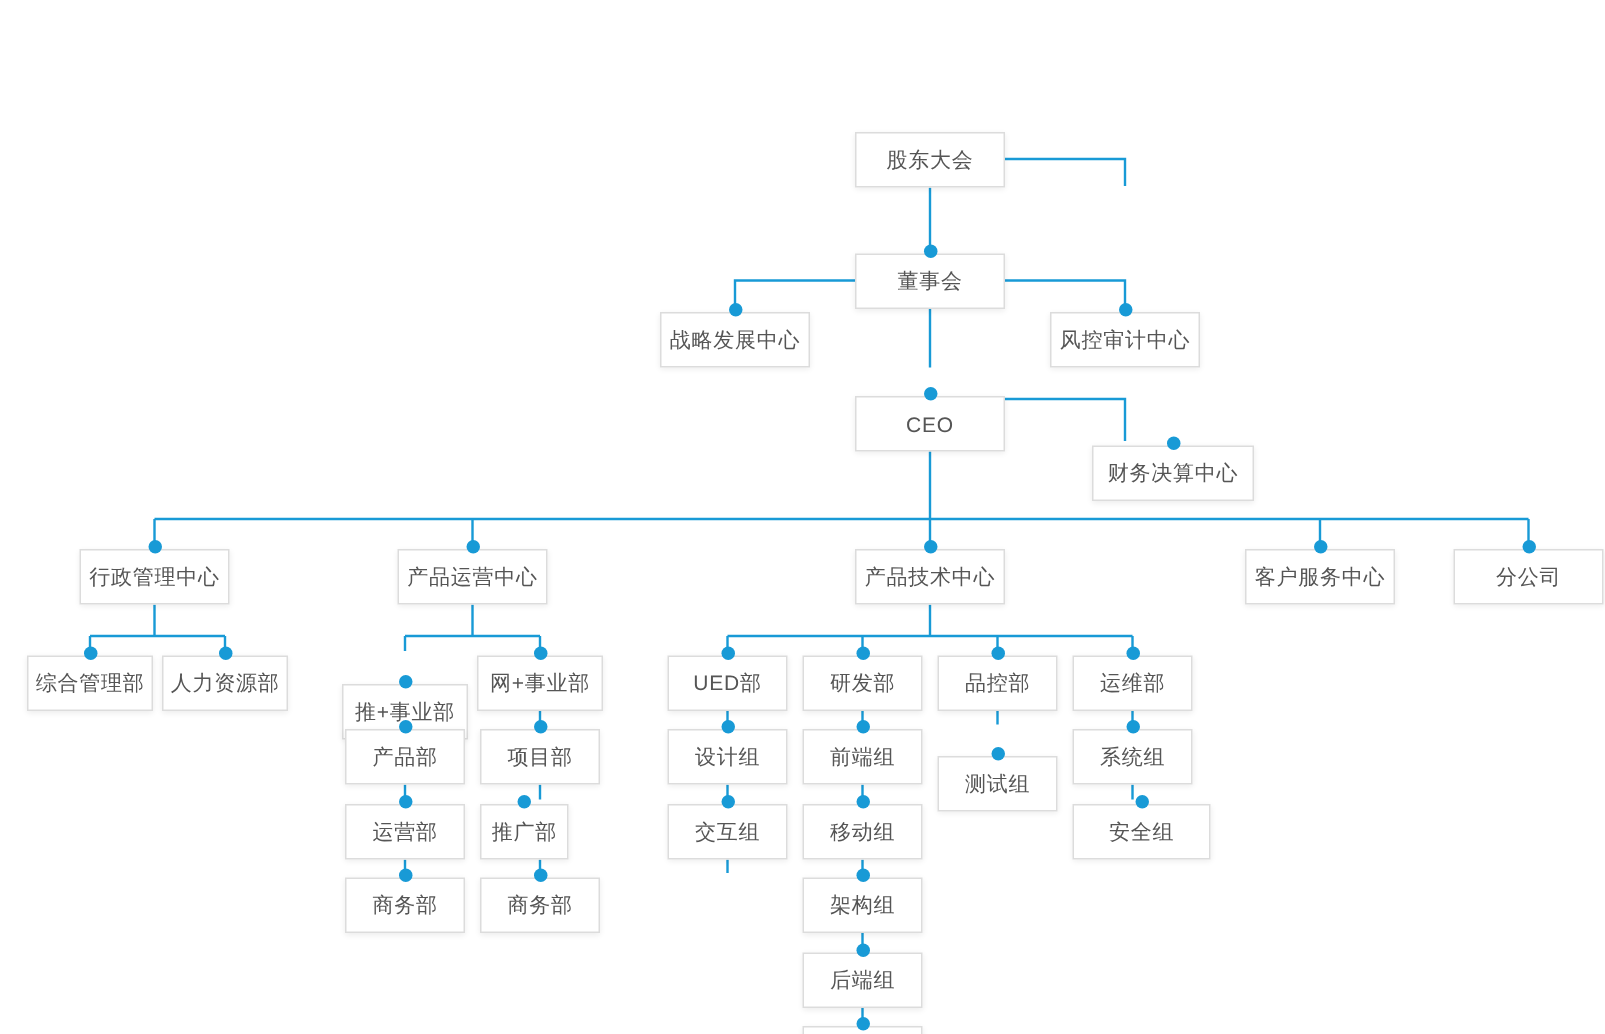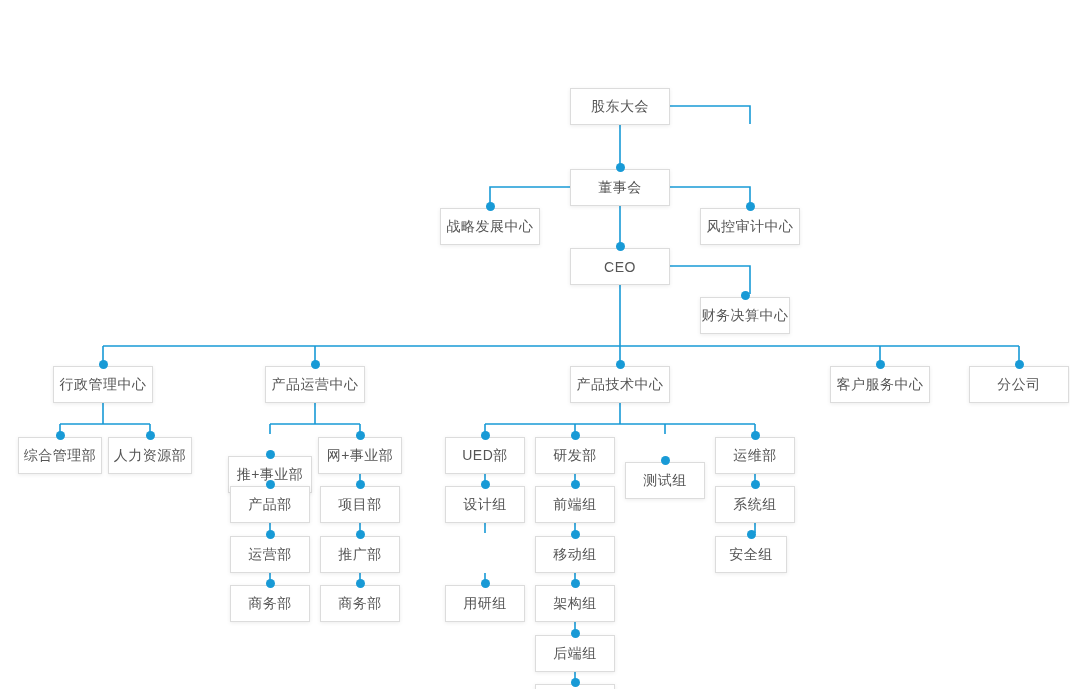--- a/index.html
+++ b/index.html
@@ -58,25 +58,25 @@
     <span class="label">董事会</span>
   </div>
   <div class="node" style="left:440px;top:172px;width:100px">
     <span class="dot"></span>
     <span class="label">战略发展中心</span>
   </div>
   <div class="node" style="left:700px;top:172px;width:100px">
     <span class="dot"></span>
     <span class="label">风控审计中心</span>
   </div>
-  <div class="node" style="left:570px;top:212px;width:100px">
+  <div class="node" style="left:570px;top:228px;width:100px">
     <span class="dot"></span>
     <span class="label">CEO</span>
   </div>
-  <div class="node" style="left:700px;top:261px;width:90px">
+  <div class="node" style="left:728px;top:261px;width:108px">
     <span class="dot"></span>
     <span class="label">财务决算中心</span>
   </div>
 
   <div class="node" style="left:53px;top:330px;width:100px">
     <span class="dot"></span>
     <span class="label">行政管理中心</span>
   </div>
   <div class="node" style="left:265px;top:330px;width:100px">
     <span class="dot"></span>
@@ -112,20 +112,24 @@
     <span class="label">网+事业部</span>
   </div>
   <div class="node" style="left:445px;top:401px;width:80px">
     <span class="dot"></span>
     <span class="label">UED部</span>
   </div>
   <div class="node" style="left:535px;top:401px;width:80px">
     <span class="dot"></span>
     <span class="label">研发部</span>
   </div>
+  <div class="node" style="left:625px;top:401px;width:80px">
+    <span class="dot"></span>
+    <span class="label">品控部</span>
+  </div>
   <div class="node" style="left:715px;top:401px;width:80px">
     <span class="dot"></span>
     <span class="label">运维部</span>
   </div>
 
   <div class="node" style="left:320px;top:450px;width:80px">
     <span class="dot"></span>
     <span class="label">项目部</span>
   </div>
   <div class="node" style="left:230px;top:450px;width:80px">
@@ -133,58 +137,58 @@
     <span class="label">产品部</span>
   </div>
   <div class="node" style="left:535px;top:450px;width:80px">
     <span class="dot"></span>
     <span class="label">前端组</span>
   </div>
   <div class="node" style="left:445px;top:450px;width:80px">
     <span class="dot"></span>
     <span class="label">设计组</span>
   </div>
-  <div class="node" style="left:625px;top:426px;width:80px">
+  <div class="node" style="left:625px;top:468px;width:80px">
     <span class="dot"></span>
     <span class="label">测试组</span>
   </div>
   <div class="node" style="left:715px;top:450px;width:80px">
     <span class="dot"></span>
     <span class="label">系统组</span>
   </div>
 
   <div class="node" style="left:230px;top:500px;width:80px">
     <span class="dot"></span>
     <span class="label">运营部</span>
   </div>
-  <div class="node" style="left:320px;top:500px;width:80px">
+  <div class="node" style="left:320px;top:500px;width:59px">
     <span class="dot"></span>
     <span class="label">推广部</span>
   </div>
+  <div class="node" style="left:445px;top:500px;width:80px">
+    <span class="dot"></span>
+    <span class="label">交互组</span>
+  </div>
   <div class="node" style="left:535px;top:500px;width:80px">
     <span class="dot"></span>
     <span class="label">移动组</span>
   </div>
-  <div class="node" style="left:715px;top:500px;width:72px">
+  <div class="node" style="left:715px;top:500px;width:92px">
     <span class="dot"></span>
     <span class="label">安全组</span>
   </div>
 
   <div class="node" style="left:230px;top:549px;width:80px">
     <span class="dot"></span>
     <span class="label">商务部</span>
   </div>
   <div class="node" style="left:320px;top:549px;width:80px">
     <span class="dot"></span>
     <span class="label">商务部</span>
   </div>
-  <div class="node" style="left:445px;top:549px;width:80px">
-    <span class="dot"></span>
-    <span class="label">用研组</span>
-  </div>
   <div class="node" style="left:535px;top:549px;width:80px">
     <span class="dot"></span>
     <span class="label">架构组</span>
   </div>
 
   <div class="node" style="left:535px;top:599px;width:80px">
     <span class="dot"></span>
     <span class="label">后端组</span>
   </div>
   <div class="node" style="left:535px;top:648px;width:80px">

